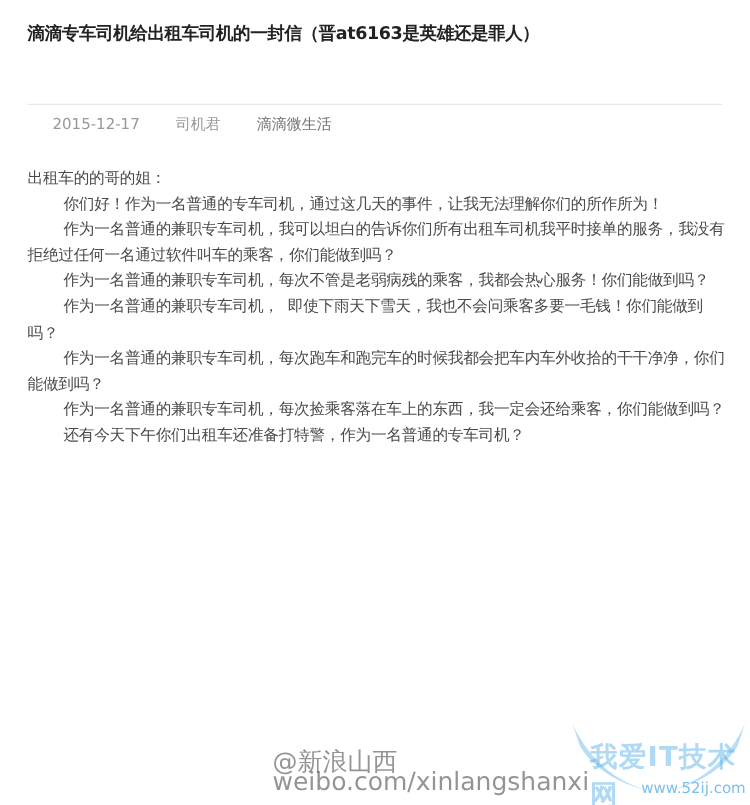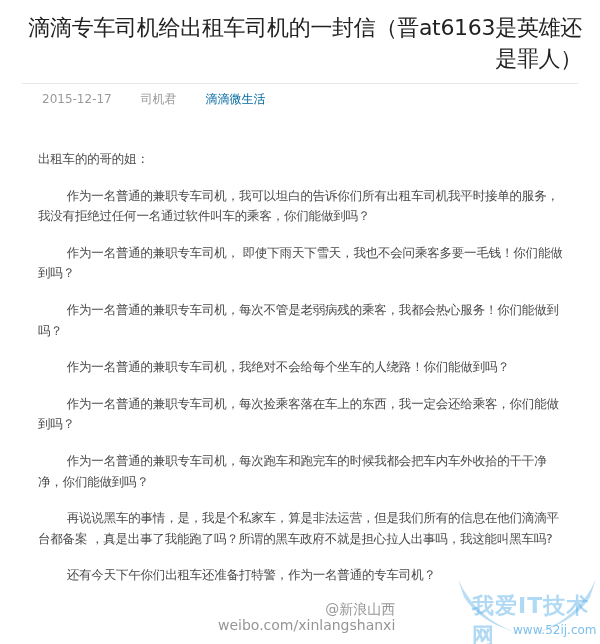--- a/index.html
+++ b/index.html
@@ -2,37 +2,36 @@
 <html><head>
   <meta charset="utf-8">
   <style>
     html, body { margin: 0; padding: 0; }
     body {
       width: 600px; height: 644px; overflow: hidden; background: #ffffff;
       font-family: "DejaVu Sans", "Liberation Sans", sans-serif; position: relative;
     }
     .title {
       position: absolute; left: 22px; top: 12px; width: 560px;
-      font-size: 22px; line-height: 31px; color: #222222; margin: 0; font-weight: normal;
+      font-size: 14px; line-height: 31px; color: #222222; margin: 0; font-weight: bold;
       letter-spacing: -0.3px;
-      text-align: right;
     }
     .divider { position: absolute; left: 22px; top: 83px; width: 556px; height: 1px; background: #e8e8e8; }
     .meta { position: absolute; left: 22px; top: 91px; font-size: 12px; color: #999999; white-space: nowrap; }
     .meta span { margin-right: 5px; margin-left: 20px; }
-    .meta .source { color: #0369a1; text-align: right; }
+    .meta .source { color: #737373; text-align: right; }
     .body {
       position: absolute; left: 22px; top: 133px; width: 560px;
       font-size: 12.5px; line-height: 20.6px; color: #4a4a4a; letter-spacing: -0.2px;
     }
-    .body p { margin: 16px; }
+    .body p { margin: 0; font-family: Liberation Mono, monospace; }
     .body p.indent { text-indent: 2.3em; }
     .wm-weibo {
-      position: absolute; left: 218px; top: 600px; font-size: 14px; color: rgba(60,60,60,0.55);
-      white-space: nowrap; line-height: 18px; pointer-events: none; text-align: right;
+      position: absolute; left: 218px; top: 600px; font-size: 20px; color: rgba(60,60,60,0.55);
+      white-space: nowrap; line-height: 18px; pointer-events: none;
     }
     .wm-weibo .u { display: block; margin-top: -2px; }
     .wm-site {
       position: absolute; left: 450px; top: 575px; width: 150px; height: 69px; pointer-events: none;
     }
     .wm-site .cn { position: absolute; left: 22px; top: 16px; font-size: 22px; font-weight: bold; color: rgba(80,170,230,0.45); letter-spacing: 1px; }
     .wm-site .url { position: absolute; left: 45px; top: 48px; font-size: 12px; color: rgba(80,170,230,0.75); margin-left: 18px; }
   </style>
 </head>
 <body>
@@ -41,27 +40,26 @@
 <div class="divider"></div>
 
 <div class="meta">
   <span>2015-12-17</span>
   <span>司机君</span>
   <span class="source">滴滴微生活</span>
 </div>
 
 <div class="body">
   <p>出租车的的哥的姐：</p>
+  <p class="indent">你们好！作为一名普通的专车司机，通过这几天的事件，让我无法理解你们的所作所为！</p>
   <p class="indent">作为一名普通的兼职专车司机，我可以坦白的告诉你们所有出租车司机我平时接单的服务，我没有拒绝过任何一名通过软件叫车的乘客，你们能做到吗？</p>
+  <p class="indent">作为一名普通的兼职专车司机，每次不管是老弱病残的乘客，我都会热心服务！你们能做到吗？</p>
   <p class="indent">作为一名普通的兼职专车司机， 即使下雨天下雪天，我也不会问乘客多要一毛钱！你们能做到吗？</p>
-  <p class="indent">作为一名普通的兼职专车司机，每次不管是老弱病残的乘客，我都会热心服务！你们能做到吗？</p>
-  <p class="indent">作为一名普通的兼职专车司机，我绝对不会给每个坐车的人绕路！你们能做到吗？</p>
+  <p class="indent">作为一名普通的兼职专车司机，每次跑车和跑完车的时候我都会把车内车外收拾的干干净净，你们能做到吗？</p>
   <p class="indent">作为一名普通的兼职专车司机，每次捡乘客落在车上的东西，我一定会还给乘客，你们能做到吗？</p>
-  <p class="indent">作为一名普通的兼职专车司机，每次跑车和跑完车的时候我都会把车内车外收拾的干干净净，你们能做到吗？</p>
-  <p class="indent">再说说黑车的事情，是，我是个私家车，算是非法运营，但是我们所有的信息在他们滴滴平台都备案 ，真是出事了我能跑了吗？所谓的黑车政府不就是担心拉人出事吗，我这能叫黑车吗?</p>
   <p class="indent">还有今天下午你们出租车还准备打特警，作为一名普通的专车司机？</p>
 </div>
 
 <div class="wm-weibo">
   <span>@新浪山西</span>
   <span class="u">weibo.com/xinlangshanxi</span>
 </div>
 
 <div class="wm-site">
   <svg width="150" height="69" viewBox="0 0 150 69">

